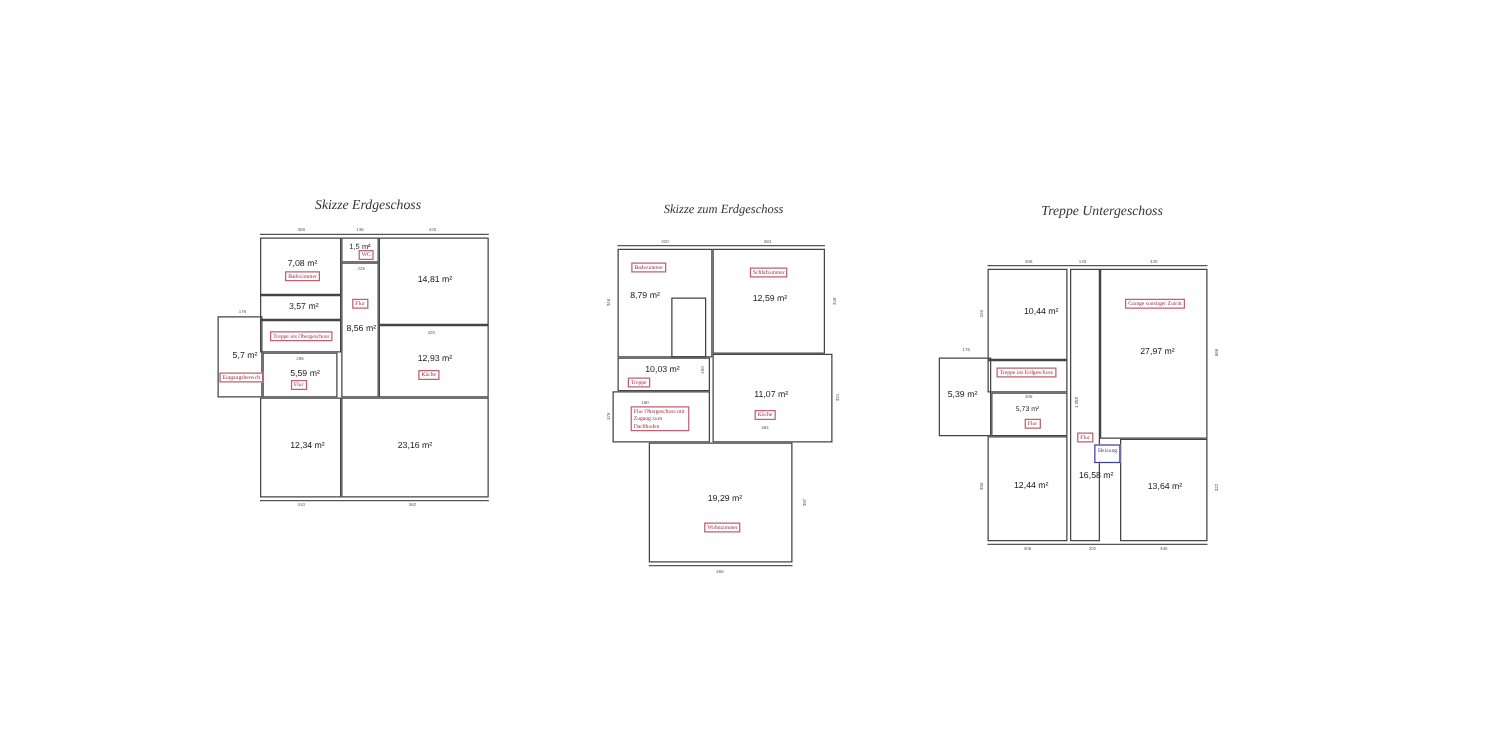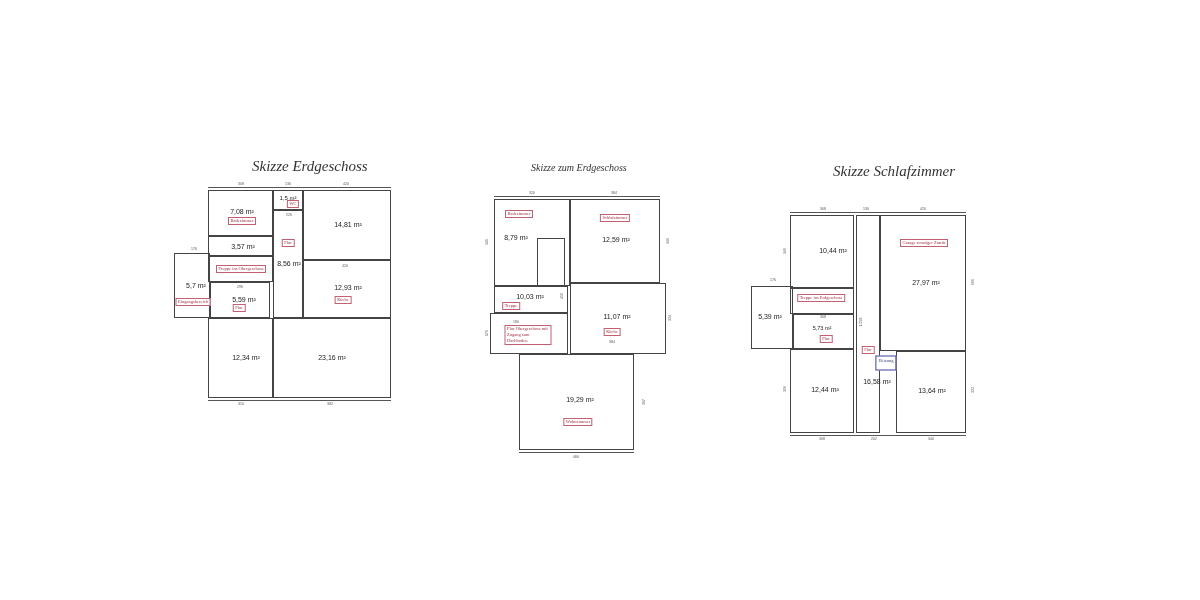--- a/index.html
+++ b/index.html
@@ -1,20 +1,20 @@
 <!DOCTYPE html>
 <html><head>
 <meta charset="utf-8">
 <style>
   html, body { margin:0; padding:0; background:#ffffff; }
   body { width:1200px; height:600px; position:relative; overflow:hidden;
          font-family:"Liberation Sans", sans-serif; color:#222; }
   .plan { position:absolute; }
   .title { position:absolute; font-family:"Liberation Serif", serif; font-style:italic;
-           font-size:15px; color:#333; white-space:nowrap; }
+           font-size:11px; color:#333; white-space:nowrap; }
   .room { position:absolute; border:1px solid #444; box-sizing:border-box; }
   .area { position:absolute; font-size:7px; color:#222; white-space:nowrap; transform:translate(-50%,-50%); }
   .lbl { position:absolute; font-family:"Liberation Serif", serif; font-size:4.5px; color:#a03040;
          border:0.8px solid #c06070; background:#fff; padding:0 1.5px; white-space:nowrap;
          transform:translate(-50%,-50%); line-height:6px; }
   .lbl.blue { border-color:#4040a0; color:#404080; border-width:1px; }
   .dim { position:absolute; font-size:3.5px; color:#555; white-space:nowrap; transform:translate(-50%,-50%); }
   .dimv { position:absolute; font-size:3.5px; color:#555; white-space:nowrap; transform:translate(-50%,-50%) rotate(-90deg); }
   .dline { position:absolute; background:#555; }
 </style>
@@ -101,21 +101,21 @@
   <div class="dim" style="left:516px;top:322px;">180</div>
   <div class="dimv" style="left:487px;top:333px;">176</div>
   <div class="dim" style="left:612px;top:342px;">384</div>
   <div class="dimv" style="left:670px;top:318px;">324</div>
   <div class="dline" style="left:519px;top:452px;width:115px;height:1px;"></div>
   <div class="dim" style="left:576px;top:457px;">466</div>
   <div class="dimv" style="left:644px;top:402px;">397</div>
 </div>
 
 <div class="plan">
-  <div class="title" style="left:833px;top:163px;">Skizze Schlafzimmer</div>
+  <div class="title" style="left:833px;top:163px;">Treppe Untergeschoss</div>
 
   <div class="dline" style="left:790px;top:212px;width:176px;height:1px;"></div>
   <div class="dim" style="left:823px;top:209px;">308</div>
   <div class="dim" style="left:866px;top:209px;">130</div>
   <div class="dim" style="left:923px;top:209px;">420</div>
 
   <div class="room" style="left:790px;top:215px;width:64px;height:73px;"></div>
   <div class="room" style="left:880px;top:215px;width:86px;height:136px;"></div>
   <div class="room" style="left:856px;top:215px;width:24px;height:218px;"></div>
   <div class="room" style="left:751px;top:286px;width:42px;height:63px;"></div>

